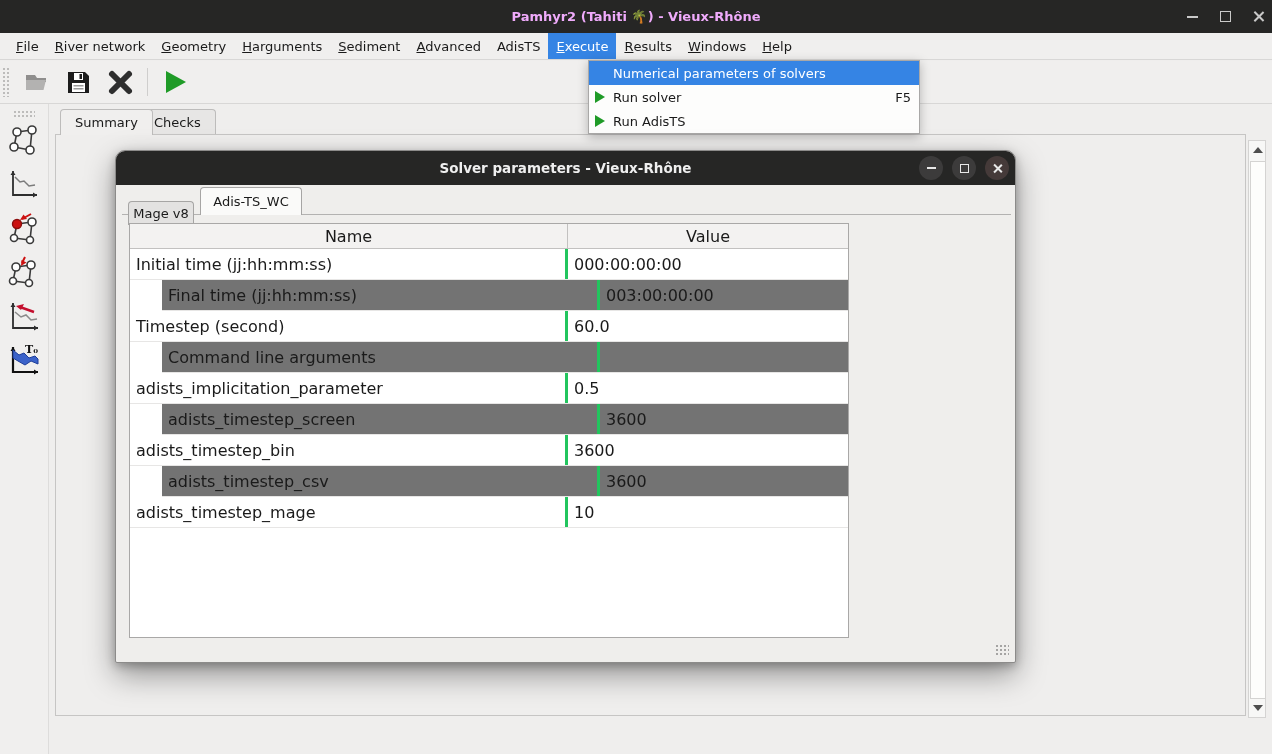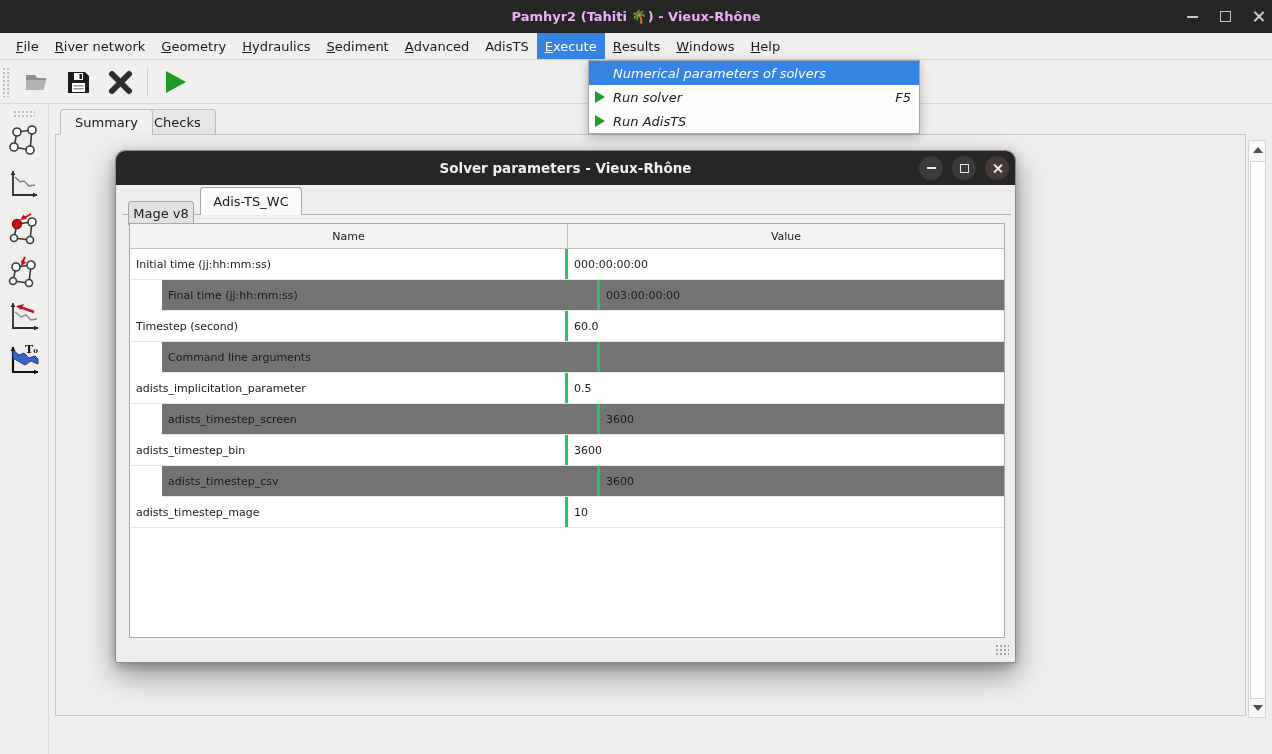--- a/index.html
+++ b/index.html
@@ -68,21 +68,21 @@
   #vscroll{left:1248px;top:140px;width:18px;height:578px;background:#f7f7f6;
        border:1px solid #d4d3d2;box-sizing:border-box;}
   .arr-up{position:absolute;left:4px;top:6px;width:0;height:0;
        border-left:5px solid transparent;border-right:5px solid transparent;border-bottom:6px solid #4e4e4e;}
   .arr-down{position:absolute;left:4px;bottom:6px;width:0;height:0;
        border-left:5px solid transparent;border-right:5px solid transparent;border-top:6px solid #4e4e4e;}
   #vthumb{position:absolute;left:1px;top:20px;width:14px;height:536px;background:#fdfdfc;
        border:1px solid #d4d3d2;}
   
   #exec-menu{left:588px;top:60px;width:330px;background:#fdfdfc;border:1px solid #a9a8a7;
-       box-shadow:0 3px 10px rgba(0,0,0,.25);z-index:5;font-size:13px;font-style:italic;}
+       box-shadow:0 3px 10px rgba(0,0,0,.25);z-index:5;font-size:13px;}
   .dd-item{height:24px;display:flex;align-items:center;padding:0 8px;position:relative;}
   .dd-item .lbl{margin-left:16px;}
   .dd-item.hl{background:#3584e4;color:#fff;}
   .dd-item.hl .lbl{margin-left:16px;}
   .dd-play{position:absolute;left:6px;width:0;height:0;border-top:6px solid transparent;
        border-bottom:6px solid transparent;border-left:10px solid #1f9b27;}
   .dd-short{margin-left:auto;}
   
   #dialog{left:115px;top:150px;width:901px;height:513px;z-index:10;
        box-shadow:0 12px 30px rgba(0,0,0,.38),0 3px 10px rgba(0,0,0,.25);
@@ -95,22 +95,22 @@
   .d-btn.close{background:#453a39;}
   .d-btn .glyph-min{width:9px;height:1.6px;background:#e8e8e8;}
   .d-btn .glyph-max{width:7px;height:7px;border:1.4px solid #e8e8e8;background:none;}
   .d-btn .glyph-close{width:9px;height:9px;}
   .d-btn .glyph-close:before,.d-btn .glyph-close:after{left:4px;top:-1px;height:11px;width:1.6px;background:#e8e8e8;}
   .d-tab{position:absolute;font-size:13px;display:flex;align-items:center;justify-content:center;
        border:1px solid #a6a5a4;border-bottom:none;border-radius:4px 4px 0 0;box-sizing:border-box;}
   .d-tab.inactive{left:12px;top:50px;width:66px;height:24px;background:#e3e2e1;align-items:center;}
   .d-tab.active{left:84px;top:36px;width:102px;height:28px;background:#fafaf9;z-index:2;}
   .pane-line{position:absolute;left:6px;top:63px;width:889px;border-top:1px solid #b3b2b1;}
-  #d-table{position:absolute;left:13px;top:72px;width:876px;height:415px;background:#fff;
-       border:1px solid #a9a8a7;box-sizing:border-box;font-size:11px;}
+  #d-table{position:absolute;left:13px;top:72px;width:720px;height:415px;background:#fff;
+       border:1px solid #a9a8a7;box-sizing:border-box;font-size:16px;}
   .t-header{display:flex;height:24px;background:#f3f2f1;border-bottom:1px solid #c2c1c0;}
   .t-header div{display:flex;align-items:center;justify-content:center;box-sizing:border-box;}
   .t-h-name{width:438px;border-right:1px solid #c2c1c0;}
   .t-h-value{flex:1;}
   .t-row{display:flex;height:30px;border-bottom:1px solid #e7e6e5;}
   .t-row.alt{background:#737373;margin-left:32px;}
   .t-cell{display:flex;align-items:center;padding-left:6px;box-sizing:border-box;}
   .t-c-name{width:438px;border-right:3px solid #22c55e;}
   .t-c-value{flex:1;}
   .grip{position:absolute;right:6px;bottom:6px;width:14px;height:12px;
@@ -134,21 +134,21 @@
       <div>
           <div class="glyph-close"></div>
         </div>
     </div>
   </div>
 
   <div class="abs" id="menubar">
     <div class="menu-item"><span class="u">F</span><span>ile</span></div>
     <div class="menu-item"><span class="u">R</span><span>iver network</span></div>
     <div class="menu-item"><span class="u">G</span><span>eometry</span></div>
-    <div class="menu-item"><span class="u">H</span><span>ydraulics</span></div>
+    <div class="menu-item"><span class="u">H</span><span>arguments</span></div>
     <div class="menu-item"><span class="u">S</span><span>ediment</span></div>
     <div class="menu-item"><span class="u">A</span><span>dvanced</span></div>
     <div class="menu-item"><span class="u"></span><span>AdisTS</span></div>
     <div class="menu-item active"><span class="u">E</span><span>xecute</span></div>
     <div class="menu-item"><span class="u">R</span><span>esults</span></div>
     <div class="menu-item"><span class="u">W</span><span>indows</span></div>
     <div class="menu-item"><span class="u">H</span><span>elp</span></div>
   </div>
 
   <div class="abs" id="toolbar">

